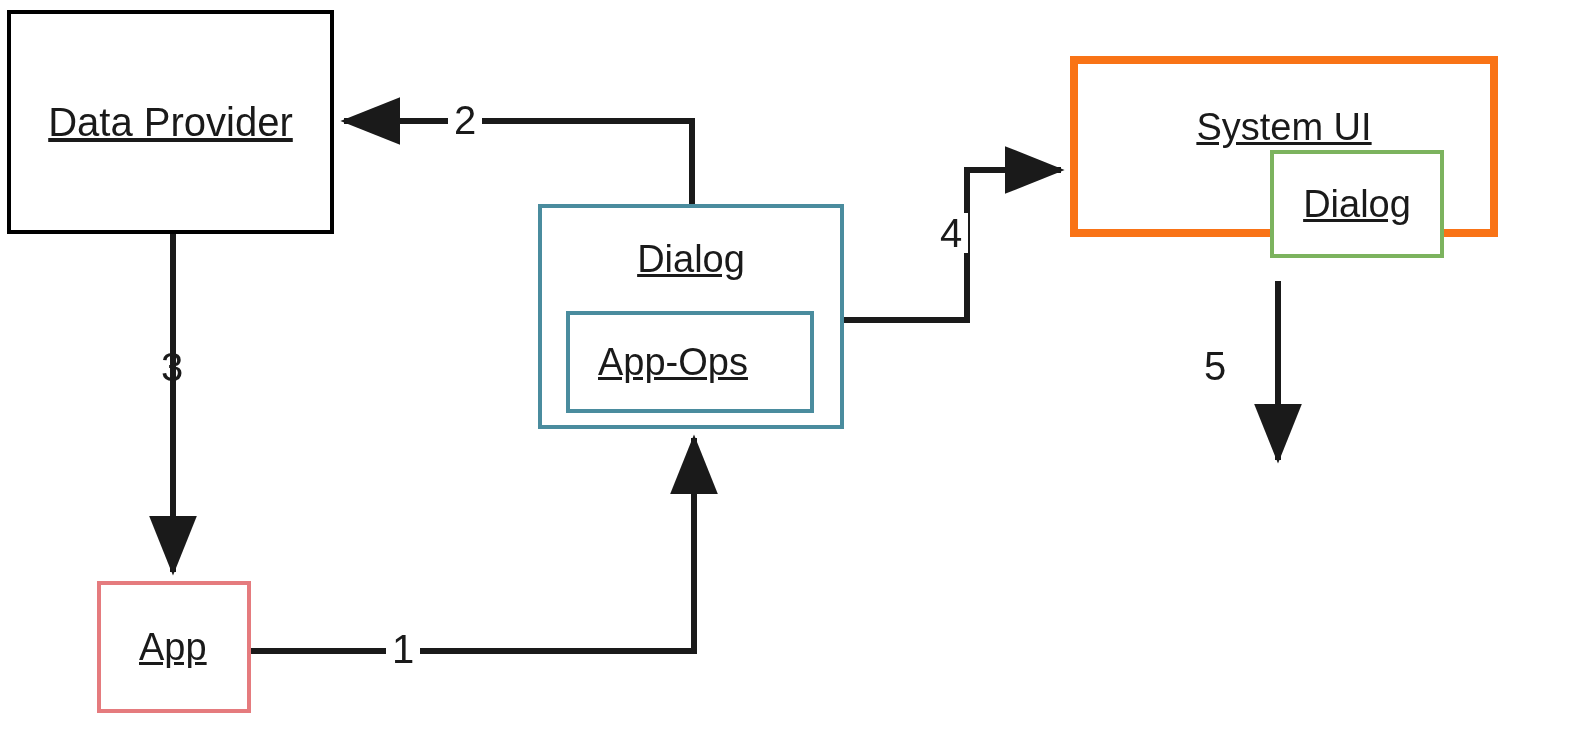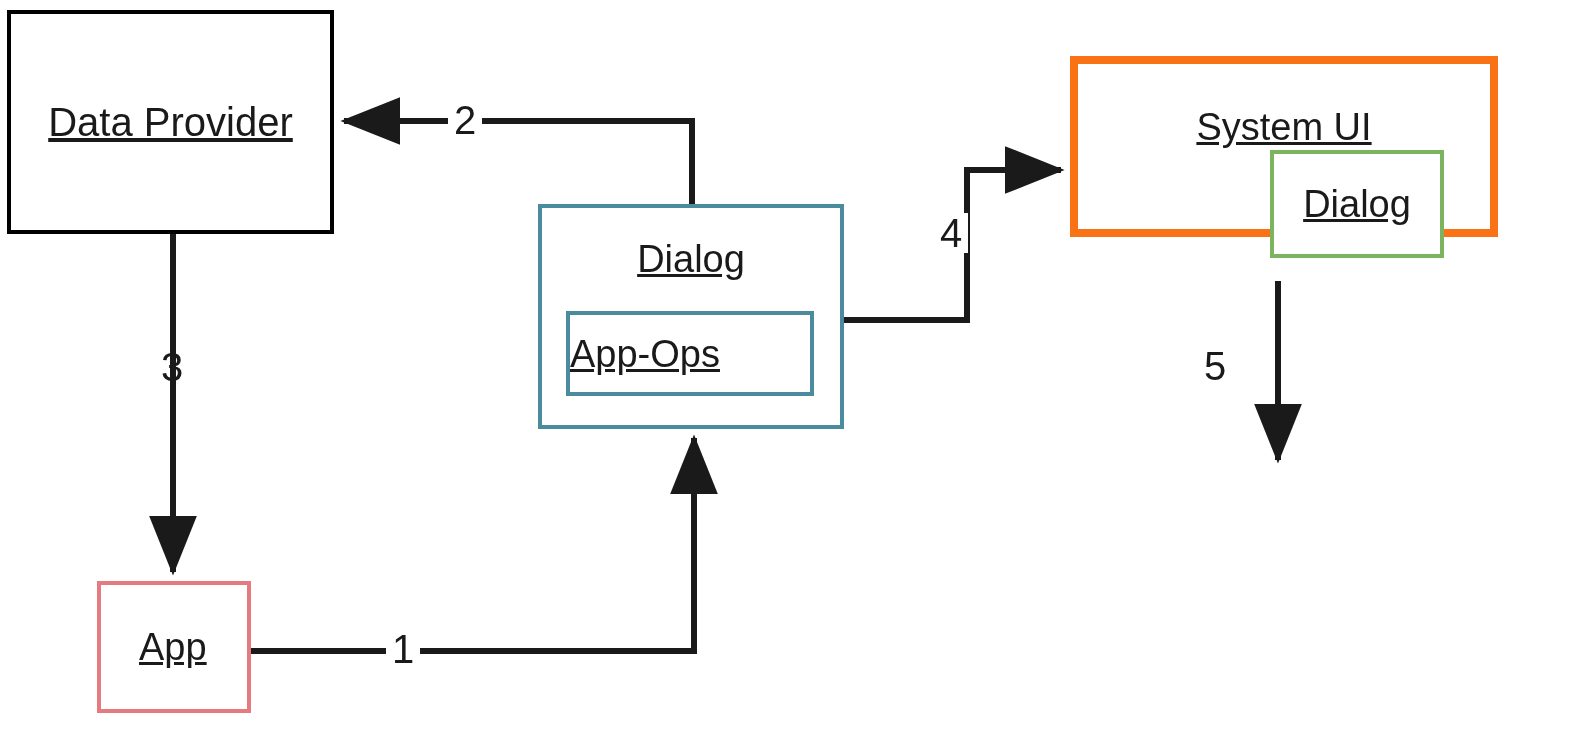--- a/index.html
+++ b/index.html
@@ -51,25 +51,25 @@
     align-items: flex-start;
     padding-top: 32px;
   }
   #node-system > .node-label { font-size: 38px; }
 
   
   #node-app-ops {
     left: 566px;
     top: 311px;
     width: 248px;
-    height: 85px;
+    height: 102px;
     border: 4px solid #4a8c9e;
     align-items: center;
     justify-content: flex-start;
-    padding-left: 0;
+    padding-left: 28px;
   }
   #node-app-ops > .node-label { font-size: 38px; }
 
   
   #node-system-ui {
     left: 1070px;
     top: 56px;
     width: 428px;
     height: 181px;
     border: 8px solid #f97316;

